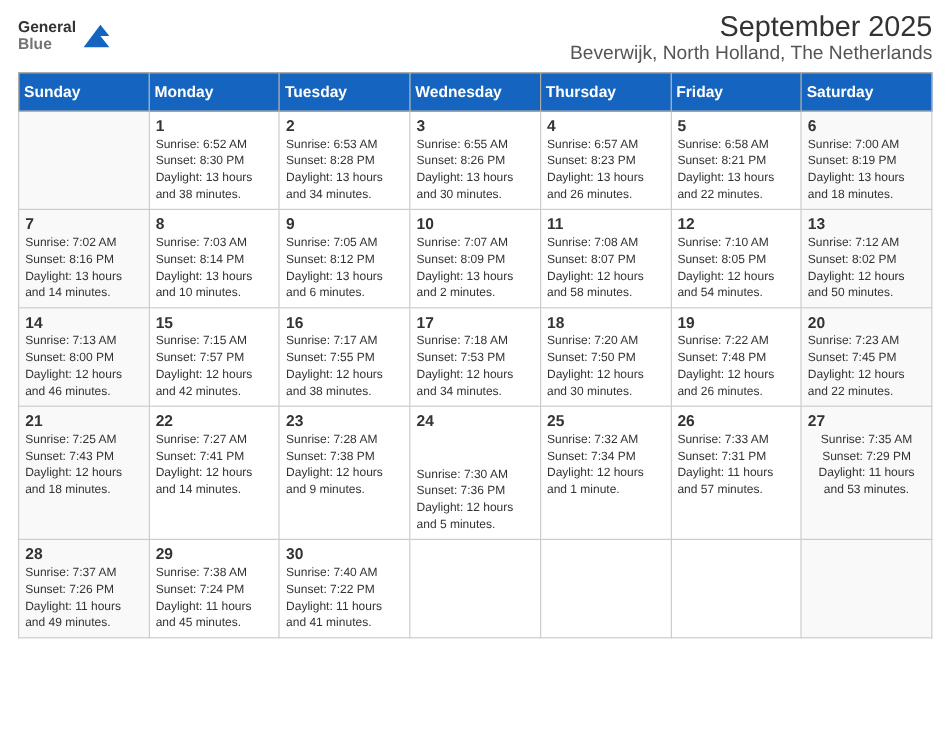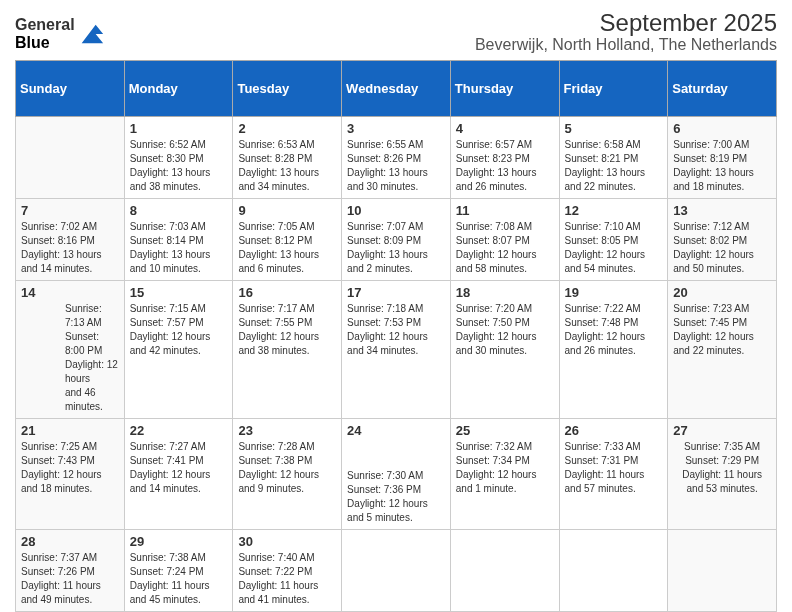--- a/index.html
+++ b/index.html
@@ -15,26 +15,26 @@
       align-items: flex-start;
       justify-content: space-between;
       margin-bottom: 4px;
     }
     .logo {
       display: flex;
       align-items: center;
       margin-top: 6px;
     }
     .logo-text {
-      font-size: 16px;
+      font-size: 13px;
       font-weight: bold;
       line-height: 1.1;
     }
     .logo-text .general { color: #333; }
-    .logo-text .blue { color: #000000; margin-top: 24px; }
+    .logo-text .blue { color: #737373; margin-top: 24px; }
     .logo-icon {
       width: 28px;
       height: 28px;
       margin-left: 2px;
     }
     .title-section {
       text-align: right;
     }
     .month-title {
       font-size: 24px;
@@ -49,21 +49,21 @@
     table {
       width: 100%;
       border-collapse: collapse;
       margin-top: 6px;
     }
     th {
       background-color: #1565c0;
       color: #fff;
       font-size: 13px;
       font-weight: bold;
-      padding: 20px 4px;
+      padding: 8px 4px;
       text-align: left;
       border: 1px solid #aaa;
     }
     td {
       vertical-align: top;
       border: 1px solid #ccc;
       padding: 4px 5px;
       font-size: 10.5px;
       color: #333;
       min-height: 70px;
@@ -209,21 +209,21 @@
           <span class="day-number">13</span>
           <div class="day-info" style="white-space: pre-line;">Sunrise: 7:12 AM
 Sunset: 8:02 PM
 Daylight: 12 hours
 and 50 minutes.</div>
         </td>
       </tr>
       <tr>
         <td>
           <span class="day-number">14</span>
-          <div class="day-info" style="white-space: pre-line; margin-left: 44px;">Sunrise: 7:13 AM
+          <div class="day-info" style="white-space: pre-line;">Sunrise: 7:13 AM
 Sunset: 8:00 PM
 Daylight: 12 hours
 and 46 minutes.</div>
         </td>
         <td>
           <span class="day-number">15</span>
           <div class="day-info" style="white-space: pre-line;">Sunrise: 7:15 AM
 Sunset: 7:57 PM
 Daylight: 12 hours
 and 42 minutes.</div>

